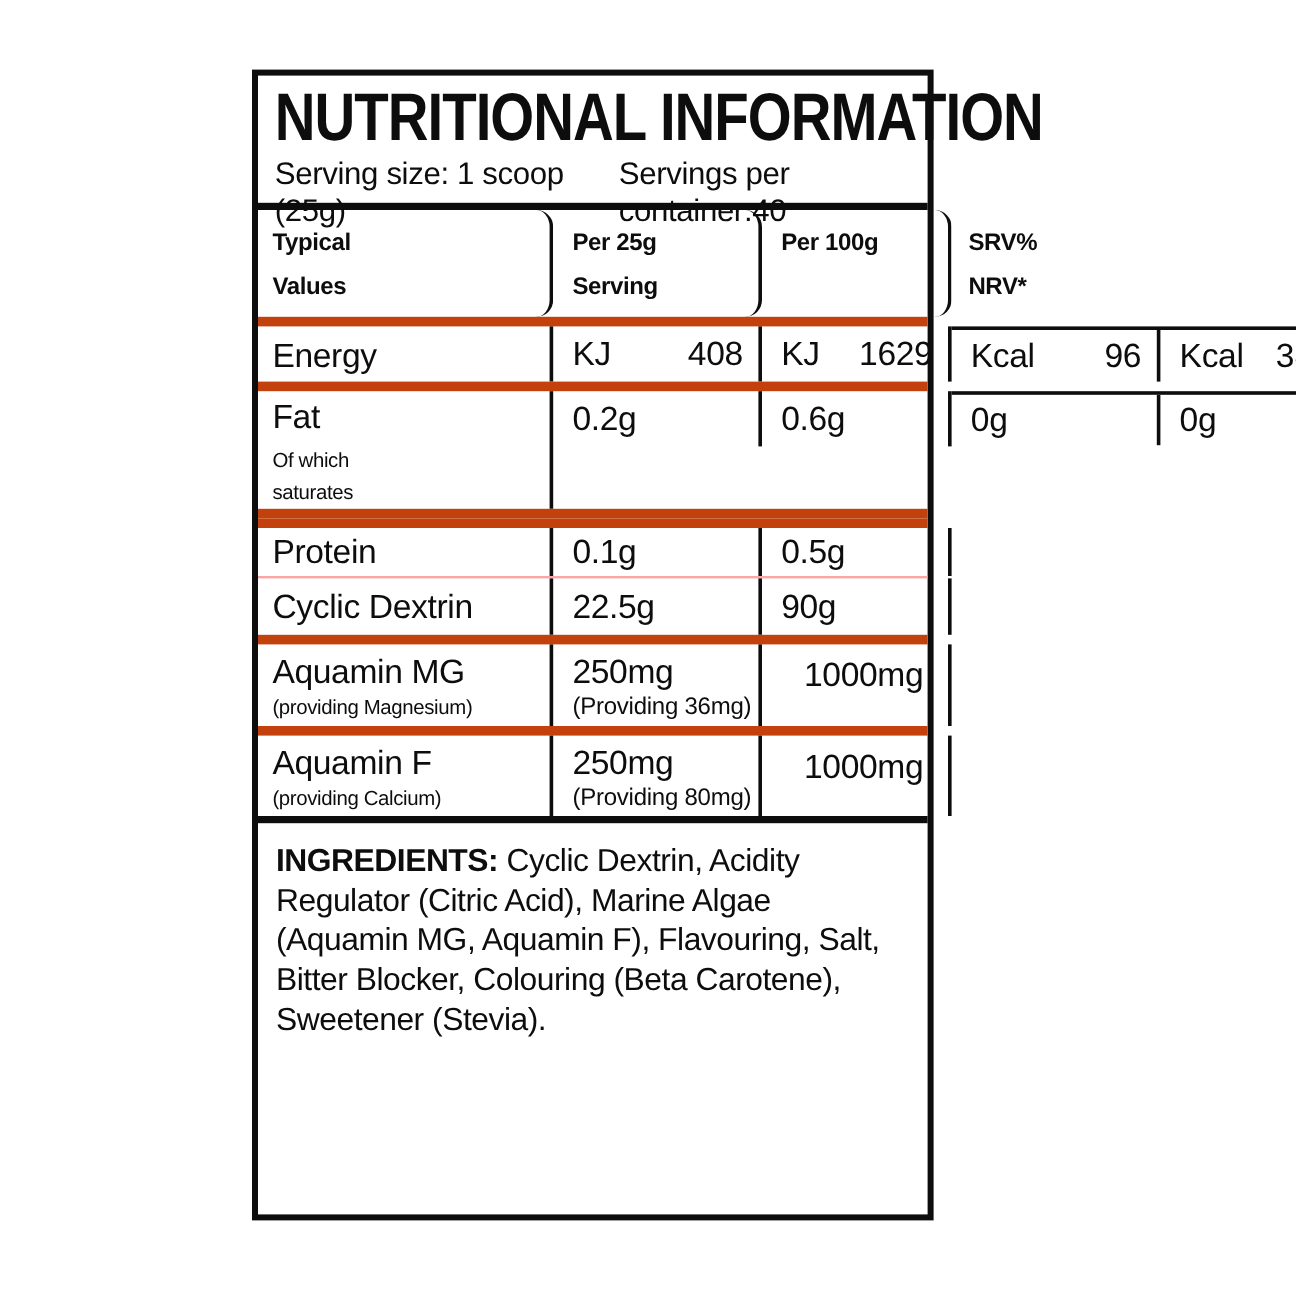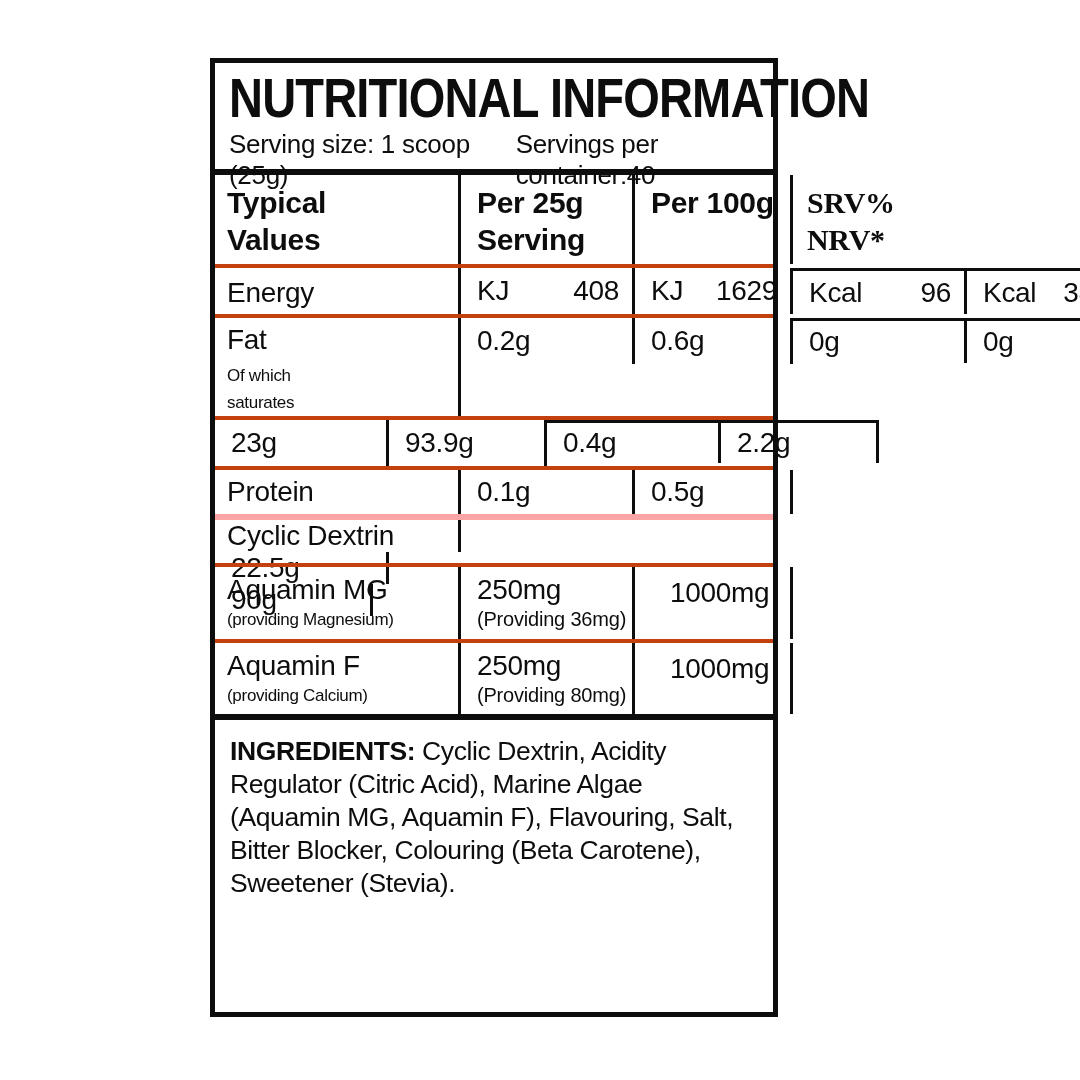--- a/index.html
+++ b/index.html
@@ -16,34 +16,34 @@
   .title{
     font-size:56px; font-weight:bold; letter-spacing:-1px; white-space:nowrap;
     transform:scaleX(0.84); transform-origin:left center; line-height:1.1;
   }
   .serving-row{ display:flex; justify-content:space-between; font-size:26px; padding-bottom:8px;gap:28px; }
 
   .rule{ height:6px; background:#0d0d0d; flex:none; }
 
   
   .tbl{ display:flex; flex-direction:column; flex:none; }
-  .trow{ display:flex; border-top:4px solid #c2410c; }
+  .trow{ display:flex; border-top:8px solid #c2410c; }
   .trow.first{ border-top:none; }
-  .trow.thicktop{ border-top:6px solid #fca5a5;flex-direction:column; }
+  .trow.thicktop{ border-top:2px solid #fca5a5; }
 
   .c1{ width:246px; flex:none; border-right:3px solid #0d0d0d; padding-left:12px; }
   .c2{ width:174px; flex:none; border-right:3px solid #0d0d0d; padding-left:16px; }
   .c3{ width:158px; flex:none; border-right:3px solid #0d0d0d; padding-left:16px; }
-  .c4{ flex:1;font-family:Liberation Serif, serif; }
+  .c4{ flex:1; }
 
   .rest{ flex:1; display:flex; flex-direction:row; }
   .sub{ display:flex; }
   .sub + .sub{ border-top:3px solid #0d0d0d; }
 
-  .hcell{ font-size:30px; font-weight:bold; line-height:37px; padding-top:9px; white-space:pre-line; }
+  .hcell{ font-size:20px; font-weight:bold; line-height:37px; padding-top:9px; white-space:pre-line;border-radius:14px; }
   .lbl{ font-size:28px; }
   .sublbl{ font-size:17px; line-height:27px; white-space:pre-line; }
   .val{ display:flex; align-items:center; font-size:28px; }
   .kv{ display:flex; align-items:center; justify-content:space-between; padding-right:13px; font-size:28px; }
   .vcenter{ display:flex; align-items:center; }
   .stack{ display:flex; flex-direction:column; justify-content:flex-start; padding-top:7px; }
   .note{ font-size:20px; letter-spacing:-0.2px; margin-top:2px; }
   .topval{ align-items:flex-start; padding-top:10px;padding-left:35px; }
 
   
@@ -119,32 +119,20 @@
         </div>
         <div class="sub" style="height:45px">
           <div class="c2 val">0g</div>
           <div class="c3 val">0g</div>
           <div class="c4"></div>
         </div>
       </div>
     </div>
 
     <div class="trow">
-      <div class="rest">
-        <div class="sub" style="height:46px">
-          <div class="c2 val">23g</div>
-          <div class="c3 val">93.9g</div>
-          <div class="c4"></div>
-        </div>
-        <div class="sub" style="height:43px">
-          <div class="c2 val">0.4g</div>
-          <div class="c3 val">2.2g</div>
-          <div class="c4"></div>
-        </div>
-      </div>
     </div>
 
     <div class="trow" style="height:48px">
       <div class="c1 val">Protein</div>
       <div class="c2 val">0.1g</div>
       <div class="c3 val">0.5g</div>
       <div class="c4"></div>
     </div>
 
 

